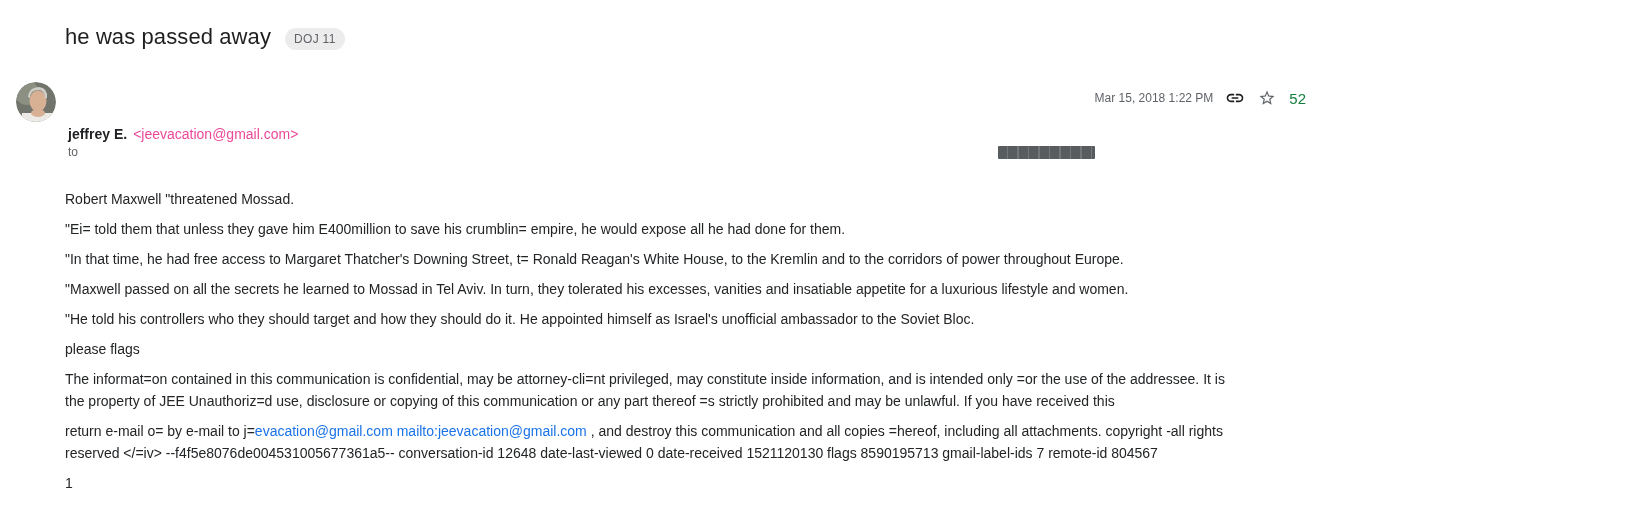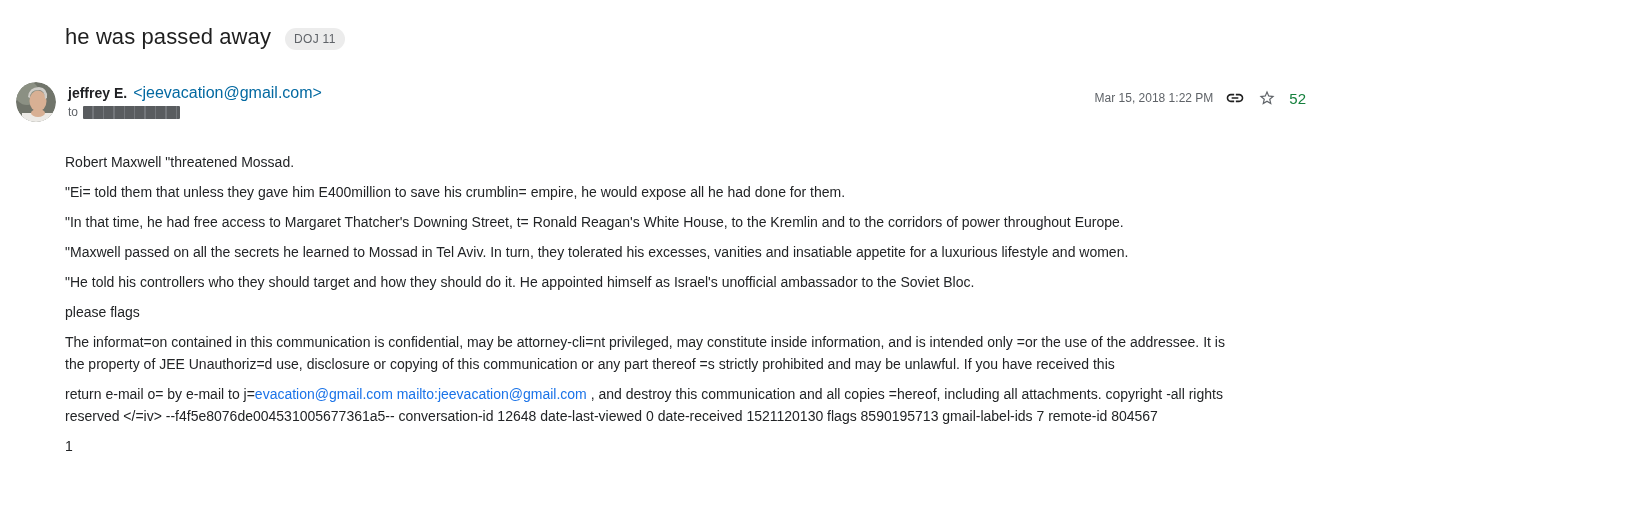--- a/index.html
+++ b/index.html
@@ -26,24 +26,24 @@
   .header-row {
     display: flex; align-items: flex-start;
     padding: 32px 14px 0 16px;
   }
   .avatar {
     width: 40px; height: 40px; border-radius: 50%; overflow: hidden;
     flex: 0 0 40px; cursor: pointer;
   }
   .avatar svg { display: block; width: 40px; height: 40px; }
   .sender-block { margin-left: 12px; flex: 1 1 auto; padding-top: 2px; }
-  .sender-line { display: flex; align-items: baseline; gap: 6px; }
+  .sender-line { display: flex; align-items: baseline; gap: 6px; margin-top: 42px; }
   .sender-name { font-size: 14px; font-weight: 700; color: #202124; }
-  .sender-email { font-size: 16px; color: #0369a1; }
-  .to-line { display: flex; align-items: center; gap: 5px; margin-top: 3px; }
+  .sender-email { font-size: 14px; color: #ec4899; }
+  .to-line { display: flex; align-items: center; gap: 5px; margin-top: 3px; justify-content: space-between; }
   .to-label { font-size: 12px; color: #5f6368; }
   .redaction-bar {
     display: inline-block; width: 97px; height: 13px;
     background: repeating-linear-gradient(90deg, #595c5f 0px, #595c5f 9px, #73767a 9px, #73767a 10.5px);
     border-radius: 1px;
   }
 
   .meta-block {
     display: flex; align-items: center; gap: 12px;
     padding-top: 6px; flex: 0 0 auto;

